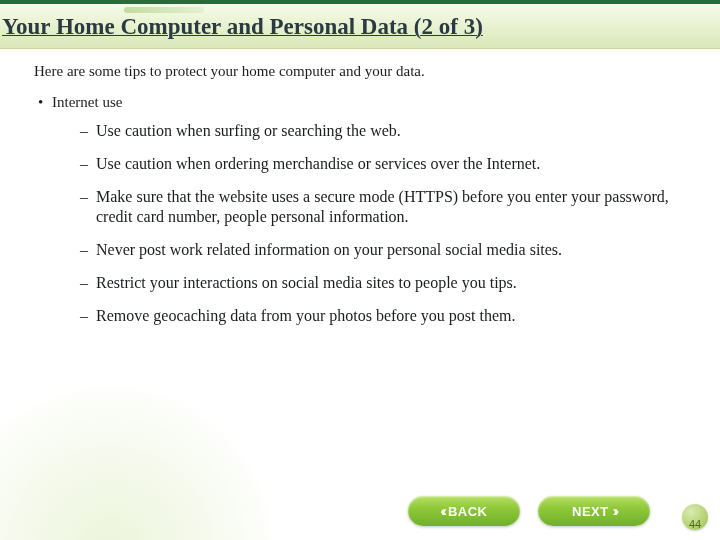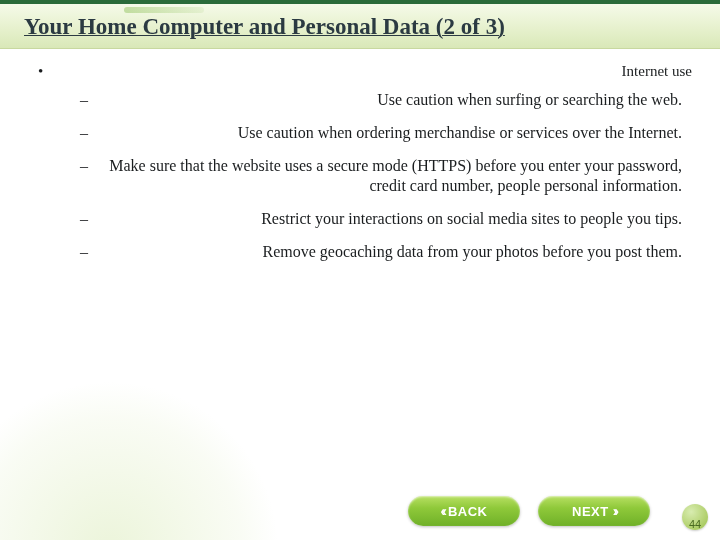--- a/index.html
+++ b/index.html
@@ -11,21 +11,21 @@
     position: relative;
     overflow: hidden;
   }
   .top-stripe {
     height: 4px;
     background: #2a6b3a;
   }
   .title-bar {
     background: linear-gradient(to bottom, #f5fae9 0%, #e8f2d0 50%, #d9e8b8 100%);
     border-bottom: 1px solid #c8d8a0;
-    padding: 10px 24px 8px;
+    padding: 10px 2px 8px;
     position: relative;
   }
   .title-bar::before {
     content: "";
     position: absolute;
     top: 3px;
     left: 124px;
     width: 80px;
     height: 6px;
     background: linear-gradient(to right, rgba(120,180,60,0.4), rgba(120,180,60,0.1));
@@ -41,21 +41,20 @@
   .content {
     padding: 14px 28px 10px 34px;
     color: #1a1d1f;
   }
   .intro {
     font-size: 15px;
     margin-bottom: 14px;
   }
   .section-list {
     list-style: none;
-    text-align: right;
   }
   .section-item {
     margin-bottom: 12px;
   }
   .section-heading {
     font-size: 15px;
     margin-bottom: 10px;
     padding-left: 18px;
     position: relative;
   }
@@ -142,32 +141,34 @@
 </head>
 <body>
 
 <div class="top-stripe"></div>
 
 <div class="title-bar">
   <div class="title-text">Your Home Computer and Personal Data (2 of 3)</div>
 </div>
 
 <div class="content">
+  <p class="intro">Here are some tips to protect your home computer and your data.</p>
 
   <ul class="section-list">
     <li class="section-item">
       <div class="section-heading">Internet use</div>
       <ul class="sub-list">
         <li class="sub-item">Use caution when surfing or searching the web.</li>
         <li class="sub-item">Use caution when ordering merchandise or services over the Internet.</li>
         <li class="sub-item">Make sure that the website uses a secure mode (HTTPS) before you enter your password, credit card number, people personal information.</li>
       </ul>
     </li>
     <li class="section-item">
       <ul class="sub-list">
+        <li class="sub-item">Never post work related information on your personal social media sites.</li>
         <li class="sub-item">Restrict your interactions on social media sites to people you tips.</li>
         <li class="sub-item">Remove geocaching data from your photos before you post them.</li>
       </ul>
     </li>
   </ul>
 </div>
 
 <div class="bg-swoosh"></div>
 
 <div class="nav-bar">

